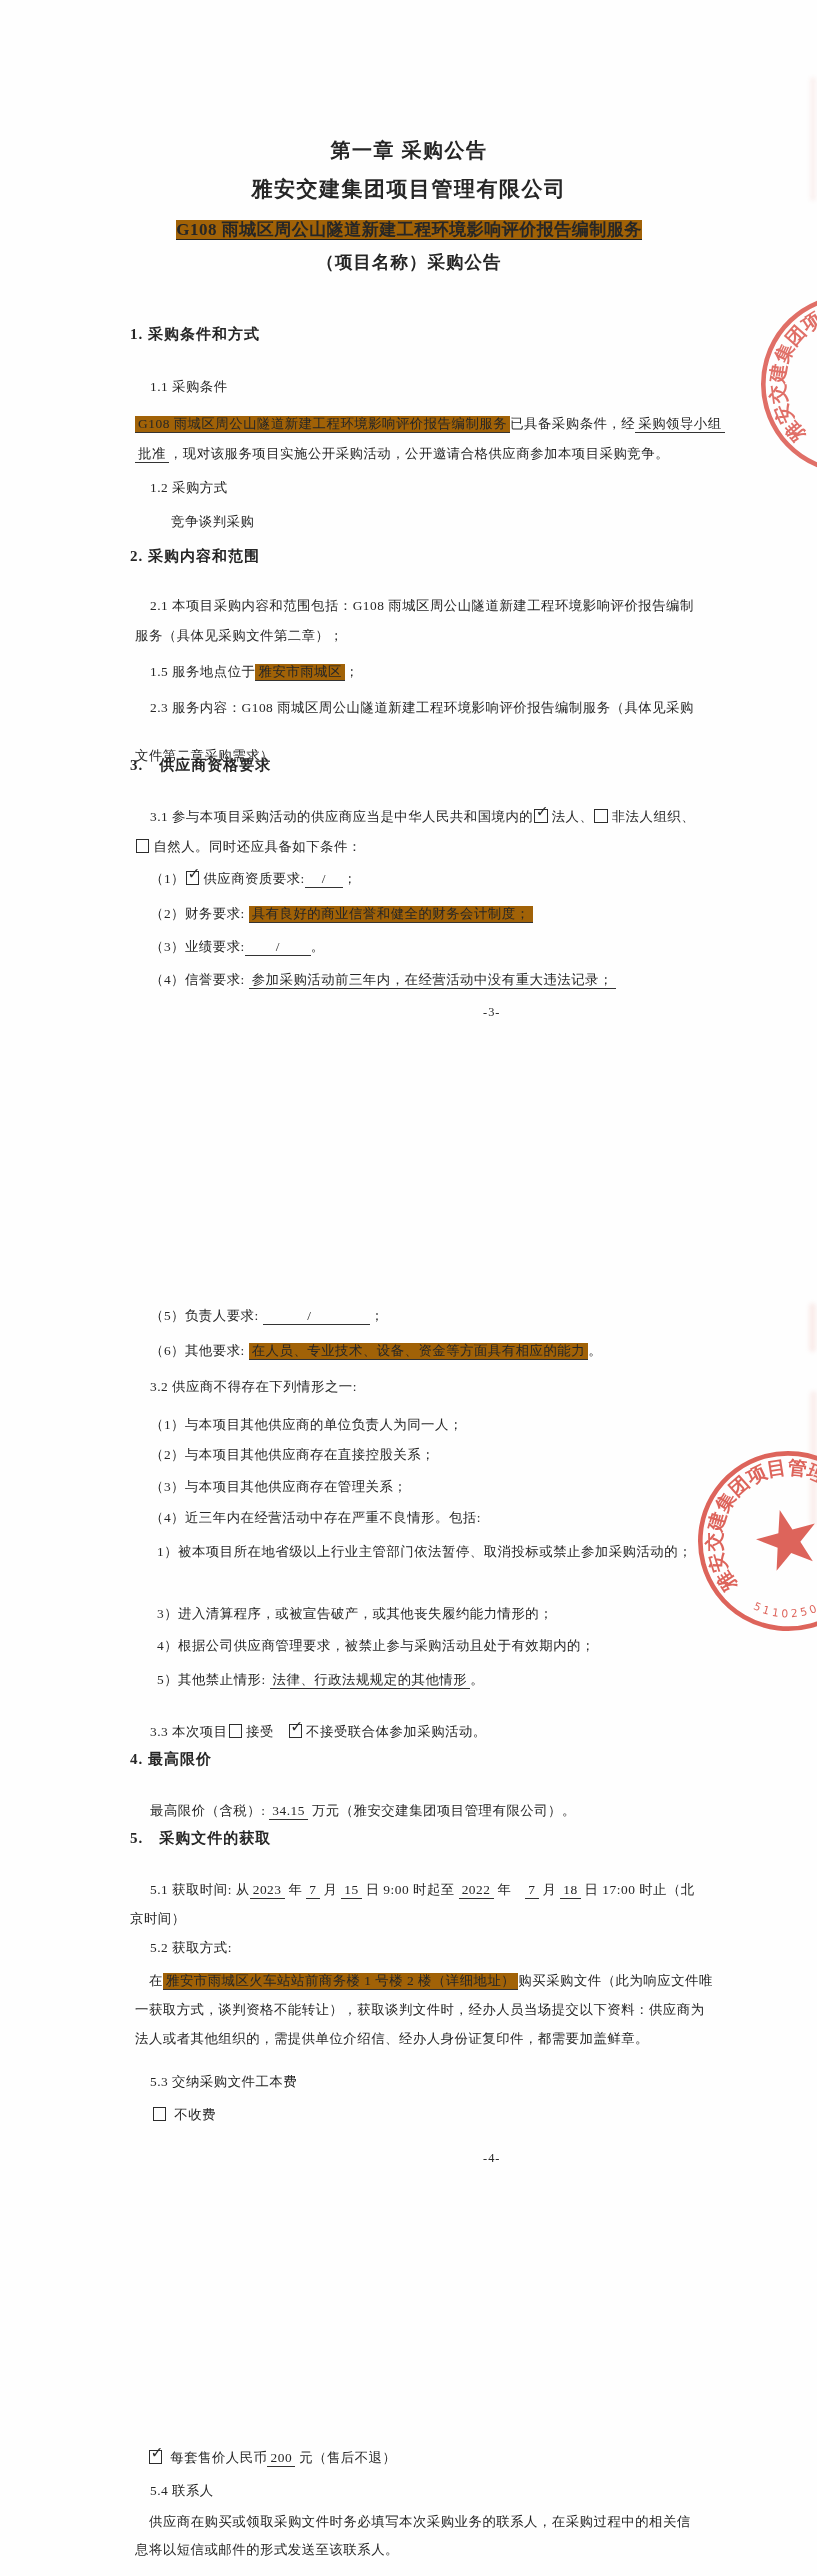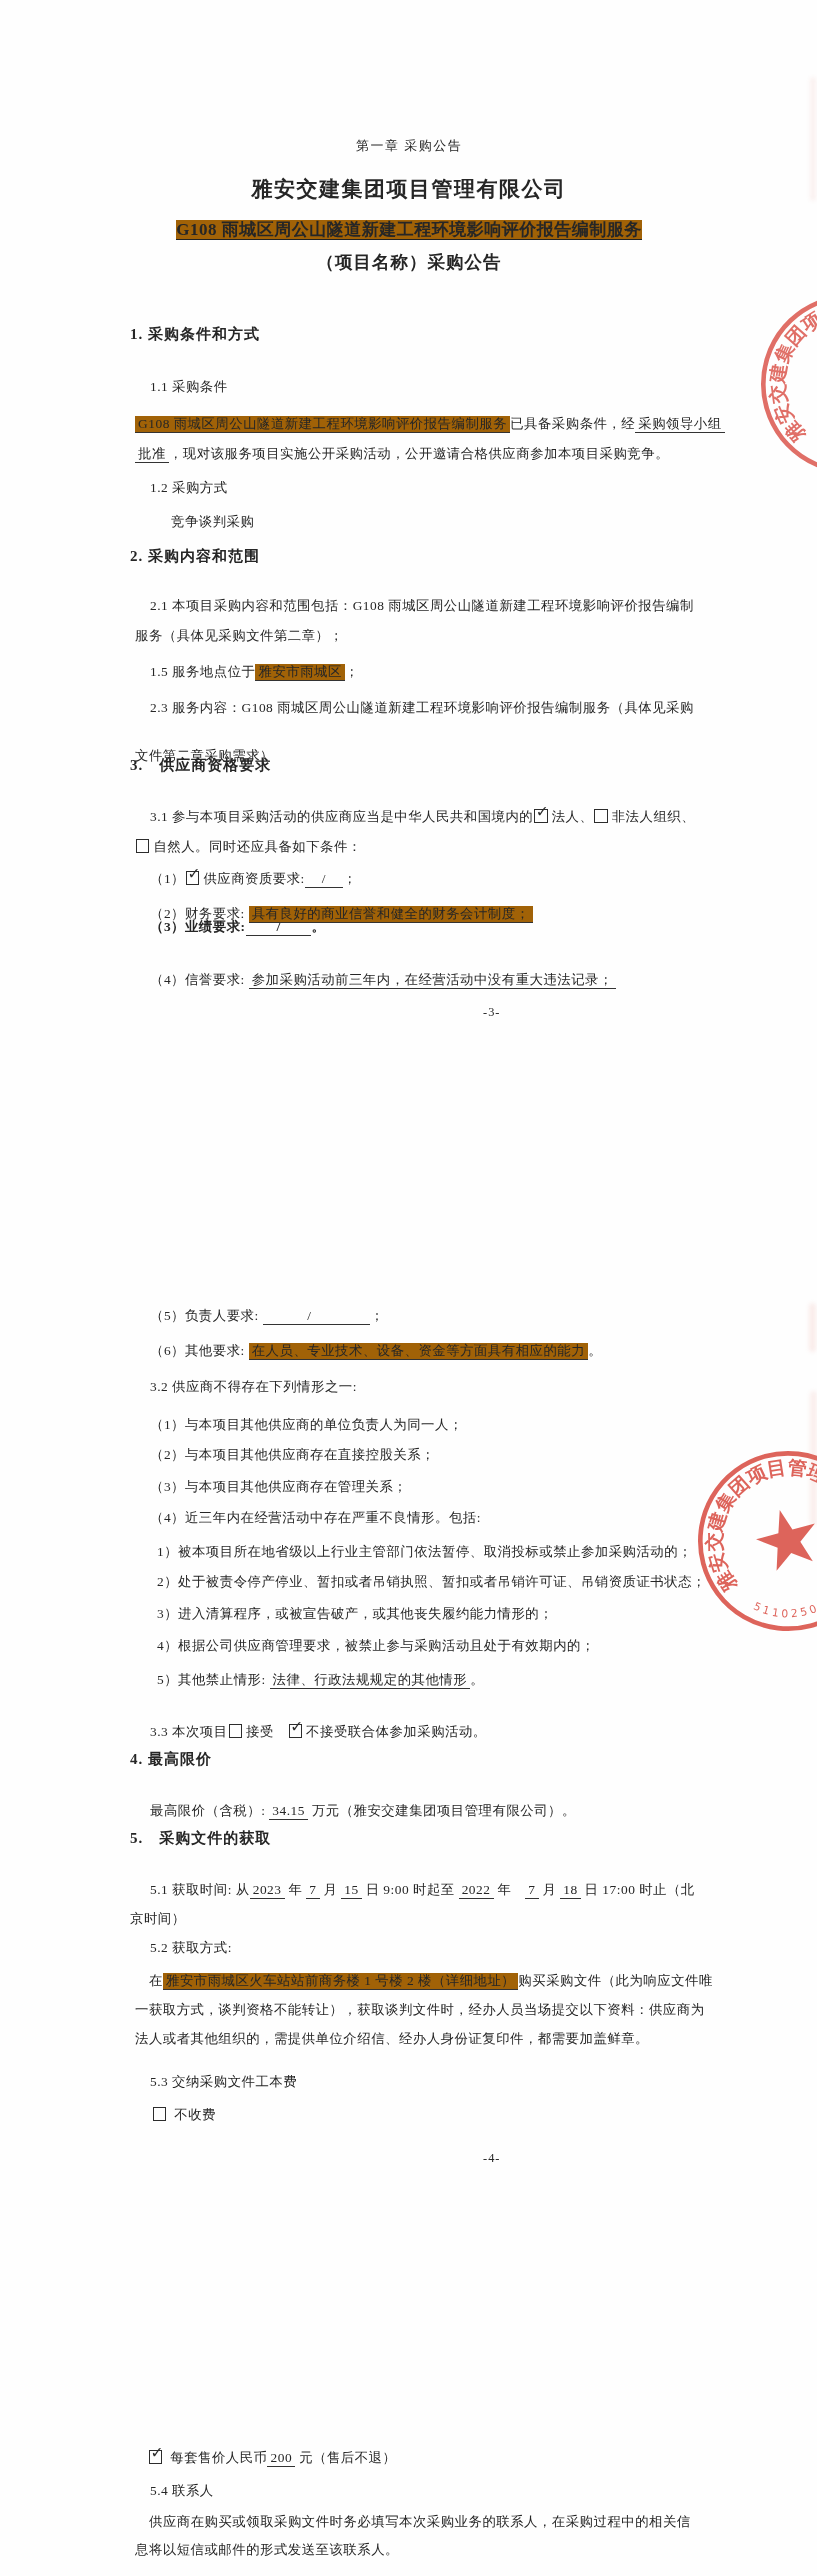--- a/index.html
+++ b/index.html
@@ -8,21 +8,21 @@
     width:818px;
     height:3468px;
     background:#fefefe;
     overflow:hidden;
     font-family:"Liberation Serif","DejaVu Serif",serif;
     color:#262626;
   }
   .l{position:absolute;white-space:nowrap;font-size:13.4px;letter-spacing:0.5px;line-height:1.25;color:#262626;}
   .c{left:0;width:818px;text-align:center;}
   .h{font-size:15px;font-weight:bold;letter-spacing:1px;}
-  .t1{font-size:13px;font-weight:normal;letter-spacing:1.5px;}
+  .t1{font-size:20px;font-weight:bold;letter-spacing:1.5px;}
   .t2{font-size:21px;font-weight:bold;letter-spacing:1.5px;}
   .t3{font-size:17px;font-weight:bold;letter-spacing:0.5px;}
   .t4{font-size:17.5px;font-weight:bold;letter-spacing:1px;}
   .u{border-bottom:1px solid #333;padding:0 3.1px 1px 3.1px;}
   .u3{border-bottom:1.5px solid #222;}
   .hl{background:#a16207;}
   .pg{position:absolute;left:483px;font-size:12.4px;letter-spacing:1px;}
   .cb{display:inline-block;width:11.3px;height:11.3px;border:1px solid #2c2c2c;vertical-align:-1.5px;margin:0 4.1px 0 1px;position:relative;background:transparent;}
   .cb .tick{position:absolute;left:0.5px;top:-5.7px;font-size:15.5px;font-weight:bold;color:#2c2c2c;font-family:"DejaVu Sans",sans-serif;line-height:1;}
   .stamp{position:absolute;pointer-events:none;}
@@ -68,41 +68,40 @@
   </div>
   <div class="l" style="top:839px;left:135px;">
     <span class="cb"></span><span>自然人。同时还应具备如下条件：</span>
   </div>
   <div class="l" style="top:871px;left:150px;">
     <span>（1）</span><span class="cb"><span class="tick">✓</span></span><span>供应商资质要求:</span><span class="u">　/　</span><span>；</span>
   </div>
   <div class="l" style="top:906px;left:150px;">
     <span>（2）财务要求:</span> <span class="u hl">具有良好的商业信誉和健全的财务会计制度；</span>
   </div>
-  <div class="l" style="top:919px;left:150px;font-weight:bold;">
+  <div class="l" style="top:939px;left:150px;">
     <span>（3）业绩要求:</span><span class="u">　　/　　</span><span>。</span>
   </div>
   <div class="l" style="top:972px;left:150px;">
     <span>（4）信誉要求:</span> <span class="u">参加采购活动前三年内，在经营活动中没有重大违法记录；</span>
   </div>
   <div class="pg" style="top:1005px;">-3-</div>
 
   <div class="l" style="top:1308px;left:150px;">
     <span>（5）负责人要求:</span> <span class="u">　　　/　　　　</span><span>；</span>
   </div>
   <div class="l" style="top:1343px;left:150px;">
     <span>（6）其他要求:</span> <span class="u hl">在人员、专业技术、设备、资金等方面具有相应的能力</span><span>。</span>
   </div>
   <div class="l" style="top:1379px;left:150px;">3.2 供应商不得存在下列情形之一:</div>
   <div class="l" style="top:1417px;left:150px;">（1）与本项目其他供应商的单位负责人为同一人；</div>
   <div class="l" style="top:1447px;left:150px;">（2）与本项目其他供应商存在直接控股关系；</div>
   <div class="l" style="top:1479px;left:150px;">（3）与本项目其他供应商存在管理关系；</div>
   <div class="l" style="top:1510px;left:150px;">（4）近三年内在经营活动中存在严重不良情形。包括:</div>
   <div class="l" style="top:1544px;left:157px;">1）被本项目所在地省级以上行业主管部门依法暂停、取消投标或禁止参加采购活动的；</div>
-  <div class="l" style="top:1574px;left:157px;">2）处于被责令停产停业、暂扣或者吊销执照、暂扣或者吊销许可证、吊销资质证书状态；</div>
   <div class="l" style="top:1606px;left:157px;">3）进入清算程序，或被宣告破产，或其他丧失履约能力情形的；</div>
   <div class="l" style="top:1638px;left:157px;">4）根据公司供应商管理要求，被禁止参与采购活动且处于有效期内的；</div>
   <div class="l" style="top:1672px;left:157px;">
     <span>5）其他禁止情形:</span> <span class="u">法律、行政法规规定的其他情形</span><span>。</span>
   </div>
   <div class="l" style="top:1724px;left:150px;">
     <span>3.3 本次项目</span><span class="cb"></span><span>接受</span>　<span class="cb"><span class="tick">✓</span></span><span>不接受联合体参加采购活动。</span>
   </div>
 
   <div class="l h" style="top:1750px;left:130px;">4. 最高限价</div>

